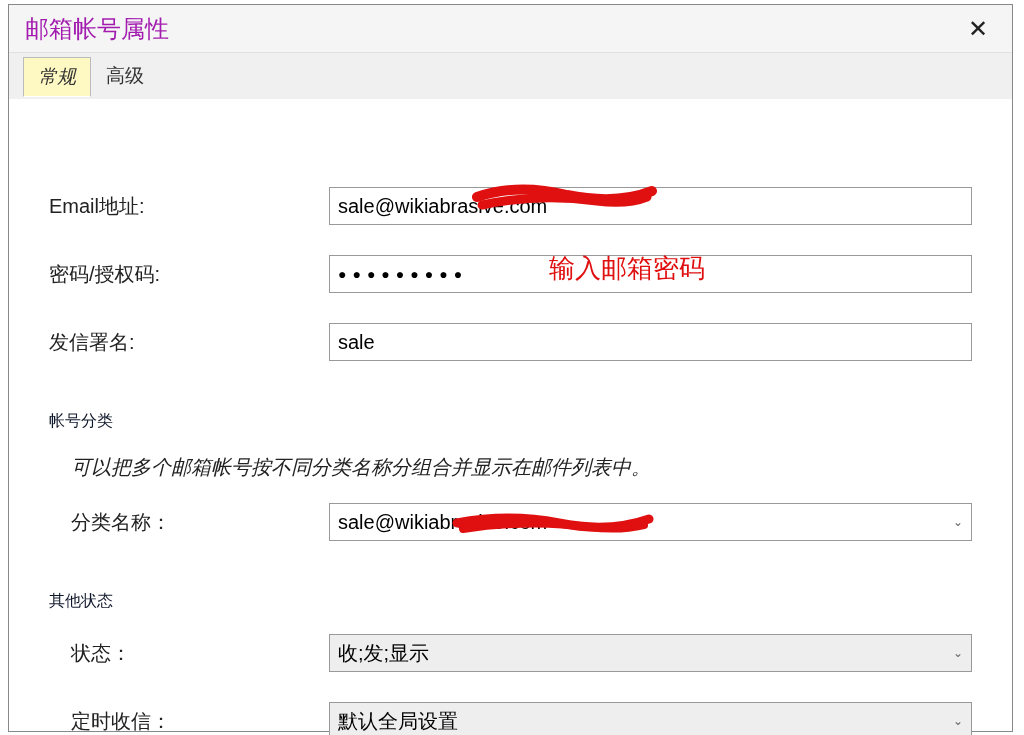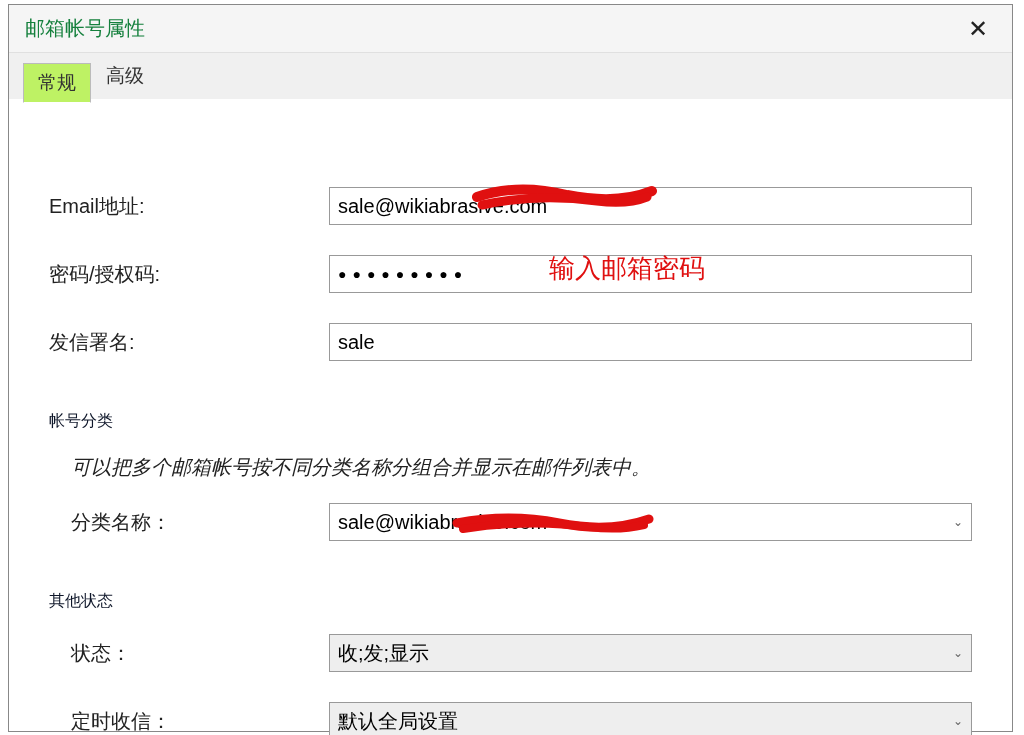--- a/index.html
+++ b/index.html
@@ -27,22 +27,22 @@
     .titlebar {
       height: 48px;
       background: #f5f5f5;
       display: flex;
       align-items: center;
       justify-content: space-between;
       padding: 0 16px;
       border-bottom: 1px solid #e0e0e0;
     }
     .titlebar-title {
-      font-size: 20px;
-      color: #15803d;
+      font-size: 24px;
+      color: #a21caf;
     }
     .close-btn {
       font-size: 24px;
       font-weight: 300;
       color: #222;
       cursor: pointer;
       padding: 0 8px;
       line-height: 1;
     }
     .tabbar {
@@ -55,25 +55,26 @@
     }
     .tab {
       padding: 6px 14px;
       font-size: 19px;
       color: #333;
       cursor: pointer;
       border: 1px solid transparent;
       background: transparent;
     }
     .tab.active {
-      background: #bef264;
+      background: #fef9c3;
       border: 1px solid #bbb;
       border-bottom: 1px solid #fff;
       position: relative;
-      top: 7px;
+      top: 1px;
+      font-style: italic;
     }
     .content {
       padding: 88px 40px 0 40px;
     }
     .form-row {
       display: flex;
       align-items: center;
       margin-bottom: 30px;
       position: relative;
     }

